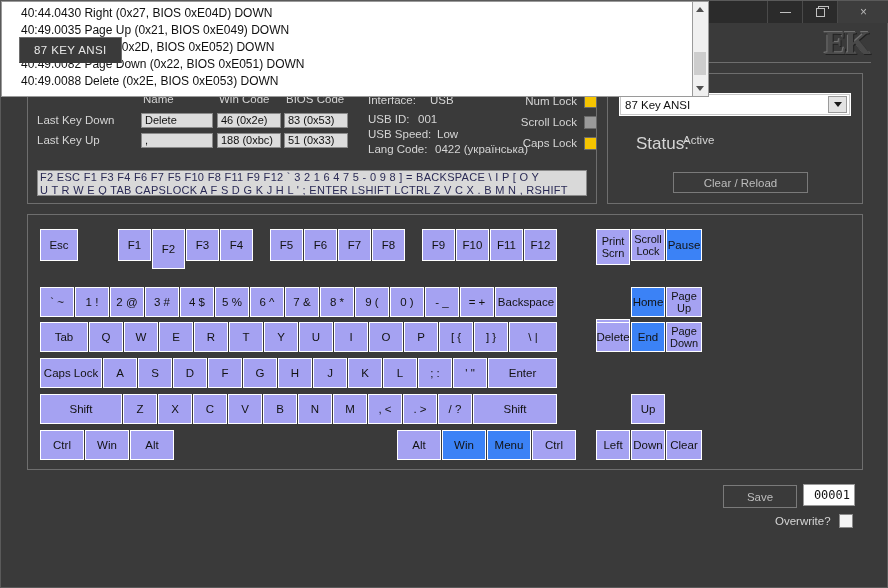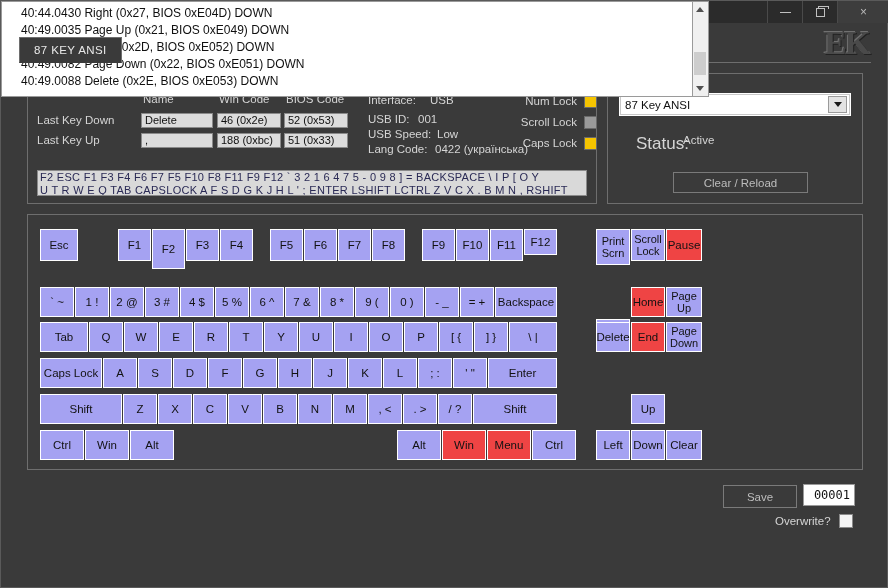--- a/index.html
+++ b/index.html
@@ -120,21 +120,21 @@
   }
   #clear-reload-btn { left:65px; top:98px; width:135px; height:21px; }
 
   
   .key {
     position:absolute; background:#a5a2f2; border:1px solid #ffffff;
     color:#121212; font-size:11.5px;
     display:flex; align-items:center; justify-content:center; text-align:center;
     line-height:12px; font-family:"Liberation Sans", sans-serif;
   }
-  .key.gray { background:#ef4444; }
+  .key.gray { background:#3b82f6; }
   .key.two-line { flex-direction:column; font-size:11px; line-height:12px; }
 
   
   .log-box {
     position:absolute; left:0; top:0; width:692px; height:96px;
     background:#ffffff; border:1px solid #9a9a9a;
     overflow:hidden;
   }
   .log-text {
     font-family:Liberation Sans, sans-serif; font-size:12px; line-height:17px;
@@ -190,21 +190,21 @@
   <div class="tab-sep-line"></div>
 
   <div class="panel" id="info-panel">
     <div class="col-head" style="left:115px; top:92px; top:19px;">Name</div>
     <div class="col-head" style="left:191px; top:19px;">Win Code</div>
     <div class="col-head" style="left:258px; top:19px;">BIOS Code</div>
 
     <div class="row-label" style="left:9px; top:40px;">Last Key Down</div>
     <div class="field" style="left:113px; top:39px; width:72px;">Delete</div>
     <div class="field" style="left:189px; top:39px; width:64px;">46 (0x2e)</div>
-    <div class="field" style="left:256px; top:39px; width:64px;">52 (0x53)</div>
+    <div class="field" style="left:256px; top:39px; width:64px;">83 (0x53)</div>
 
     <div class="row-label" style="left:9px; top:60px;">Last Key Up</div>
     <div class="field" style="left:113px; top:59px; width:72px;">,</div>
     <div class="field" style="left:189px; top:59px; width:64px;">188 (0xbc)</div>
     <div class="field" style="left:256px; top:59px; width:64px;">51 (0x33)</div>
 
     <div class="kv" style="left:340px; top:20px;">Interface:</div>
     <div class="kv" style="left:402px; top:20px;">USB</div>
     <div class="kv" style="left:340px; top:39px;">USB ID:</div>
     <div class="kv" style="left:390px; top:39px;">001</div>
@@ -244,21 +244,21 @@
       <div class="key" style="left: 124px; top: 14px; width: 33px; height: 40px;">F2</div>
       <div class="key" style="left: 158px; top: 14px; width: 33px; height: 32px;">F3</div>
       <div class="key" style="left: 192px; top: 14px; width: 33px; height: 32px;">F4</div>
       <div class="key" style="left: 242px; top: 14px; width: 33px; height: 32px;">F5</div>
       <div class="key" style="left: 276px; top: 14px; width: 33px; height: 32px;">F6</div>
       <div class="key" style="left: 310px; top: 14px; width: 33px; height: 32px;">F7</div>
       <div class="key" style="left: 344px; top: 14px; width: 33px; height: 32px;">F8</div>
       <div class="key" style="left: 394px; top: 14px; width: 33px; height: 32px;">F9</div>
       <div class="key" style="left: 428px; top: 14px; width: 33px; height: 32px;">F10</div>
       <div class="key" style="left: 462px; top: 14px; width: 33px; height: 32px;">F11</div>
-      <div class="key" style="left: 496px; top: 14px; width: 33px; height: 26px;">F12</div>
+      <div class="key" style="left: 496px; top: 14px; width: 33px; height: 32px;">F12</div>
       <div class="key two-line" style="left: 568px; top: 14px; width: 34px; height: 36px;">
         <span>Print</span>
         <span>Scrn</span>
       </div>
       <div class="key two-line" style="left: 603px; top: 14px; width: 34px; height: 32px;">
         <span>Scroll</span>
         <span>Lock</span>
       </div>
       <div class="key gray" style="left: 638px; top: 14px; width: 36px; height: 32px;">Pause</div>
       <div class="key" style="left: 12px; top: 72px; width: 34px; height: 30px;">` ~</div>

